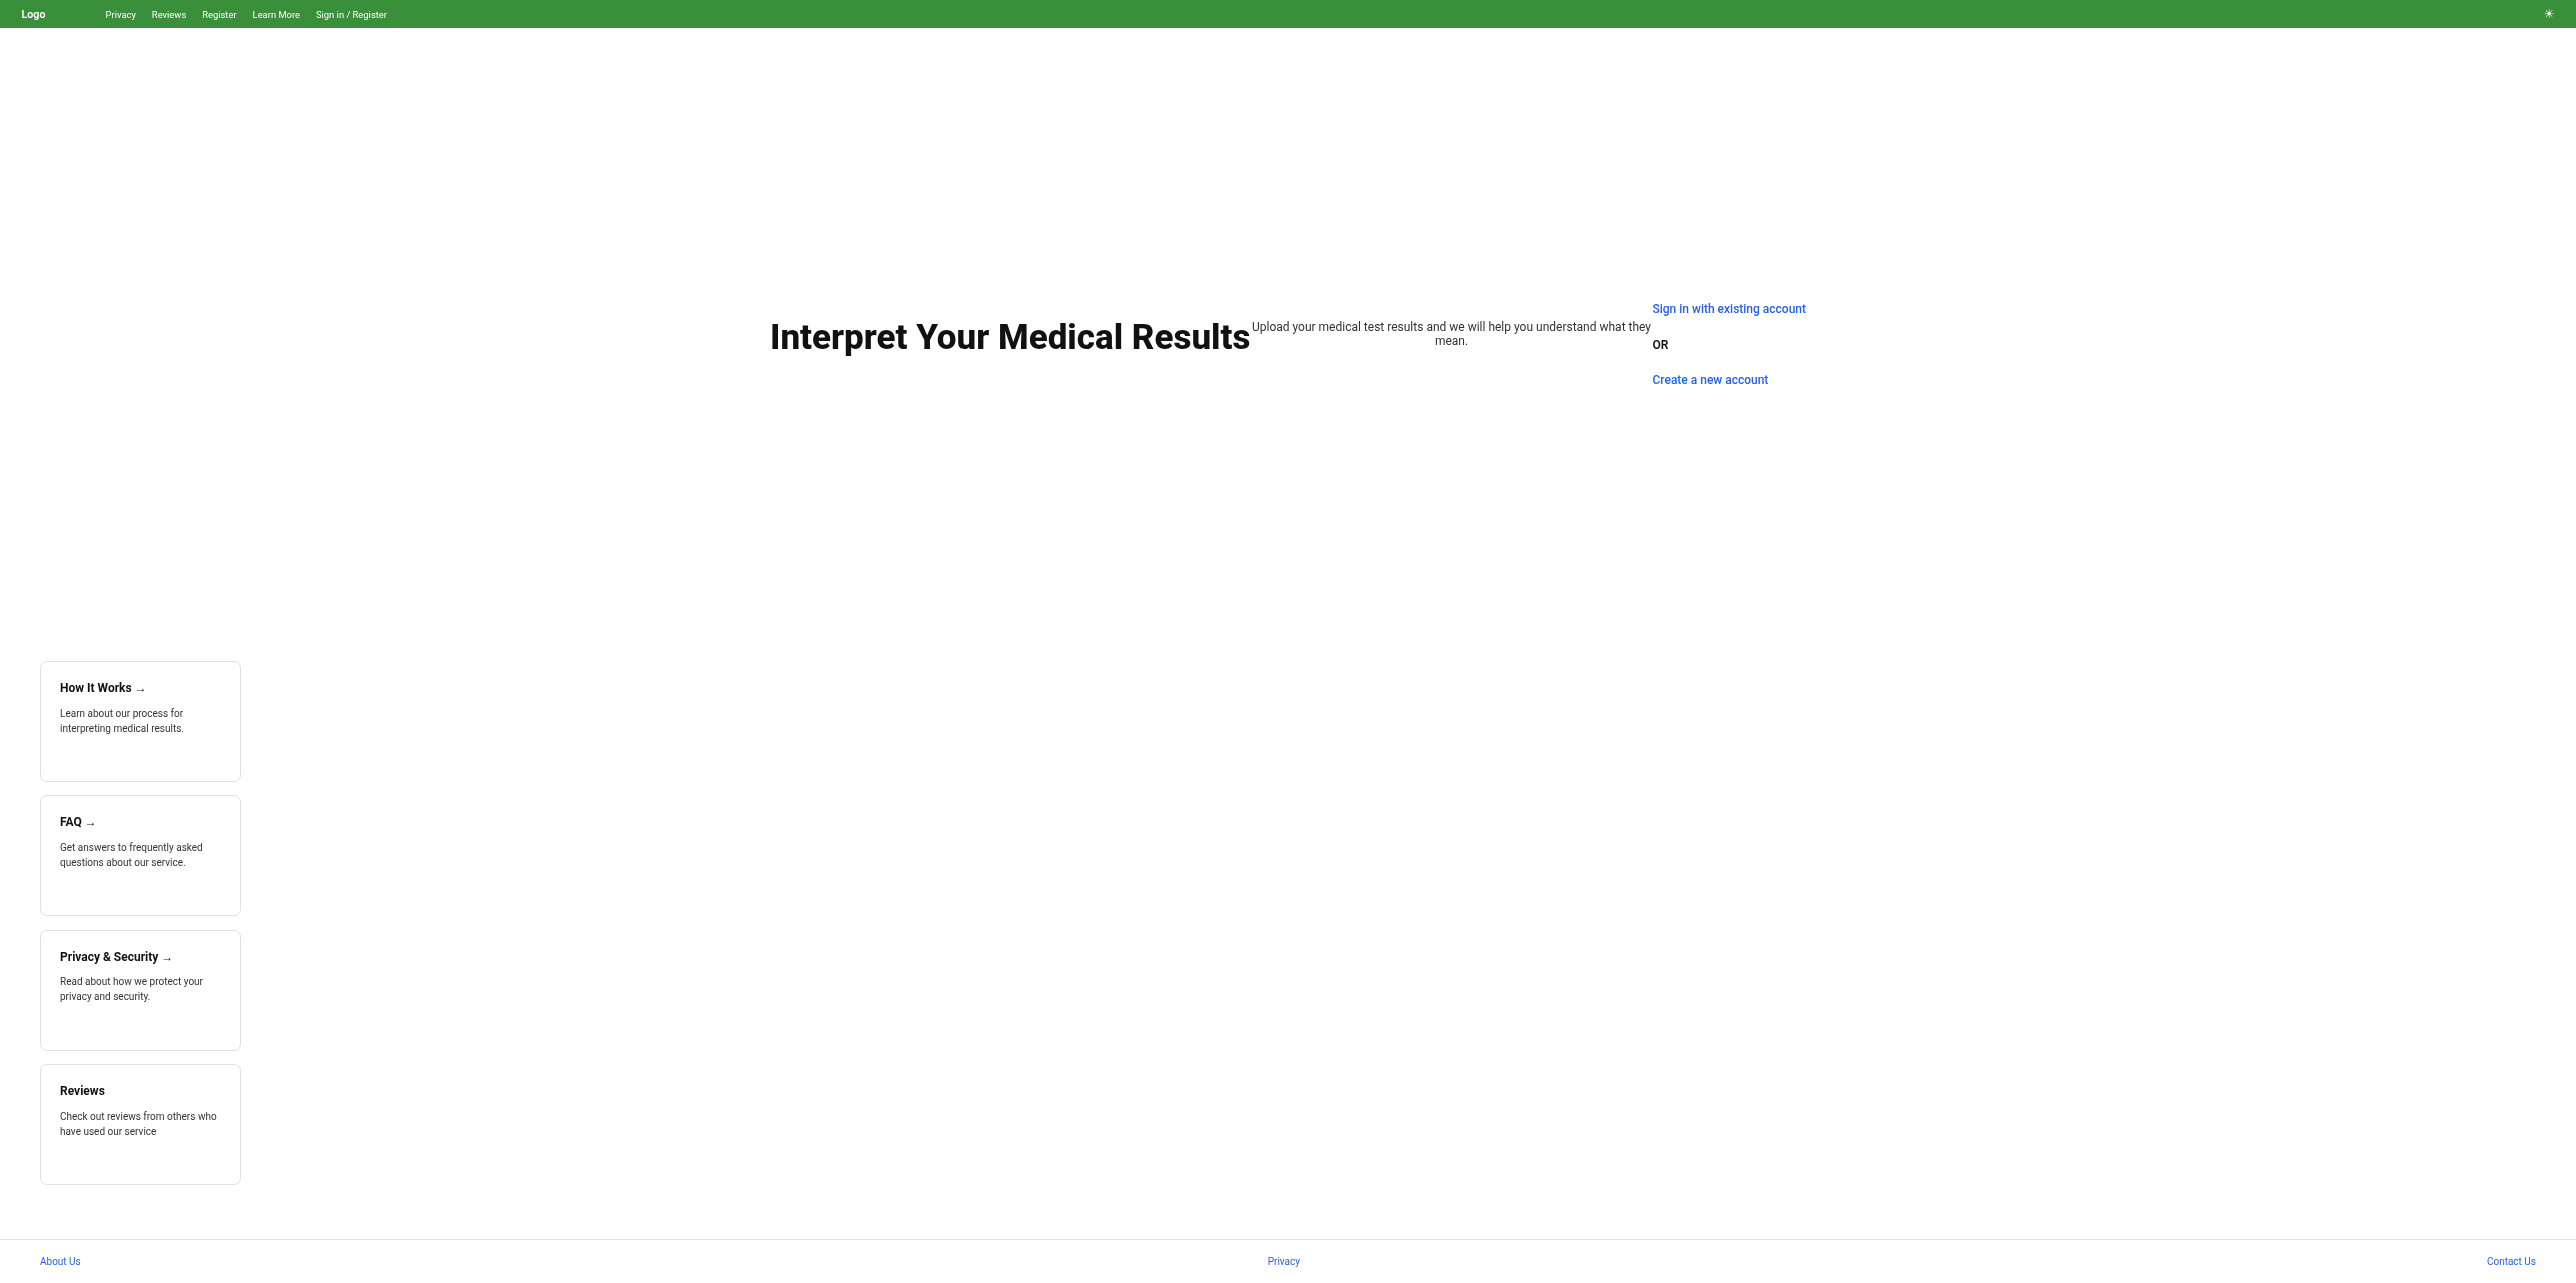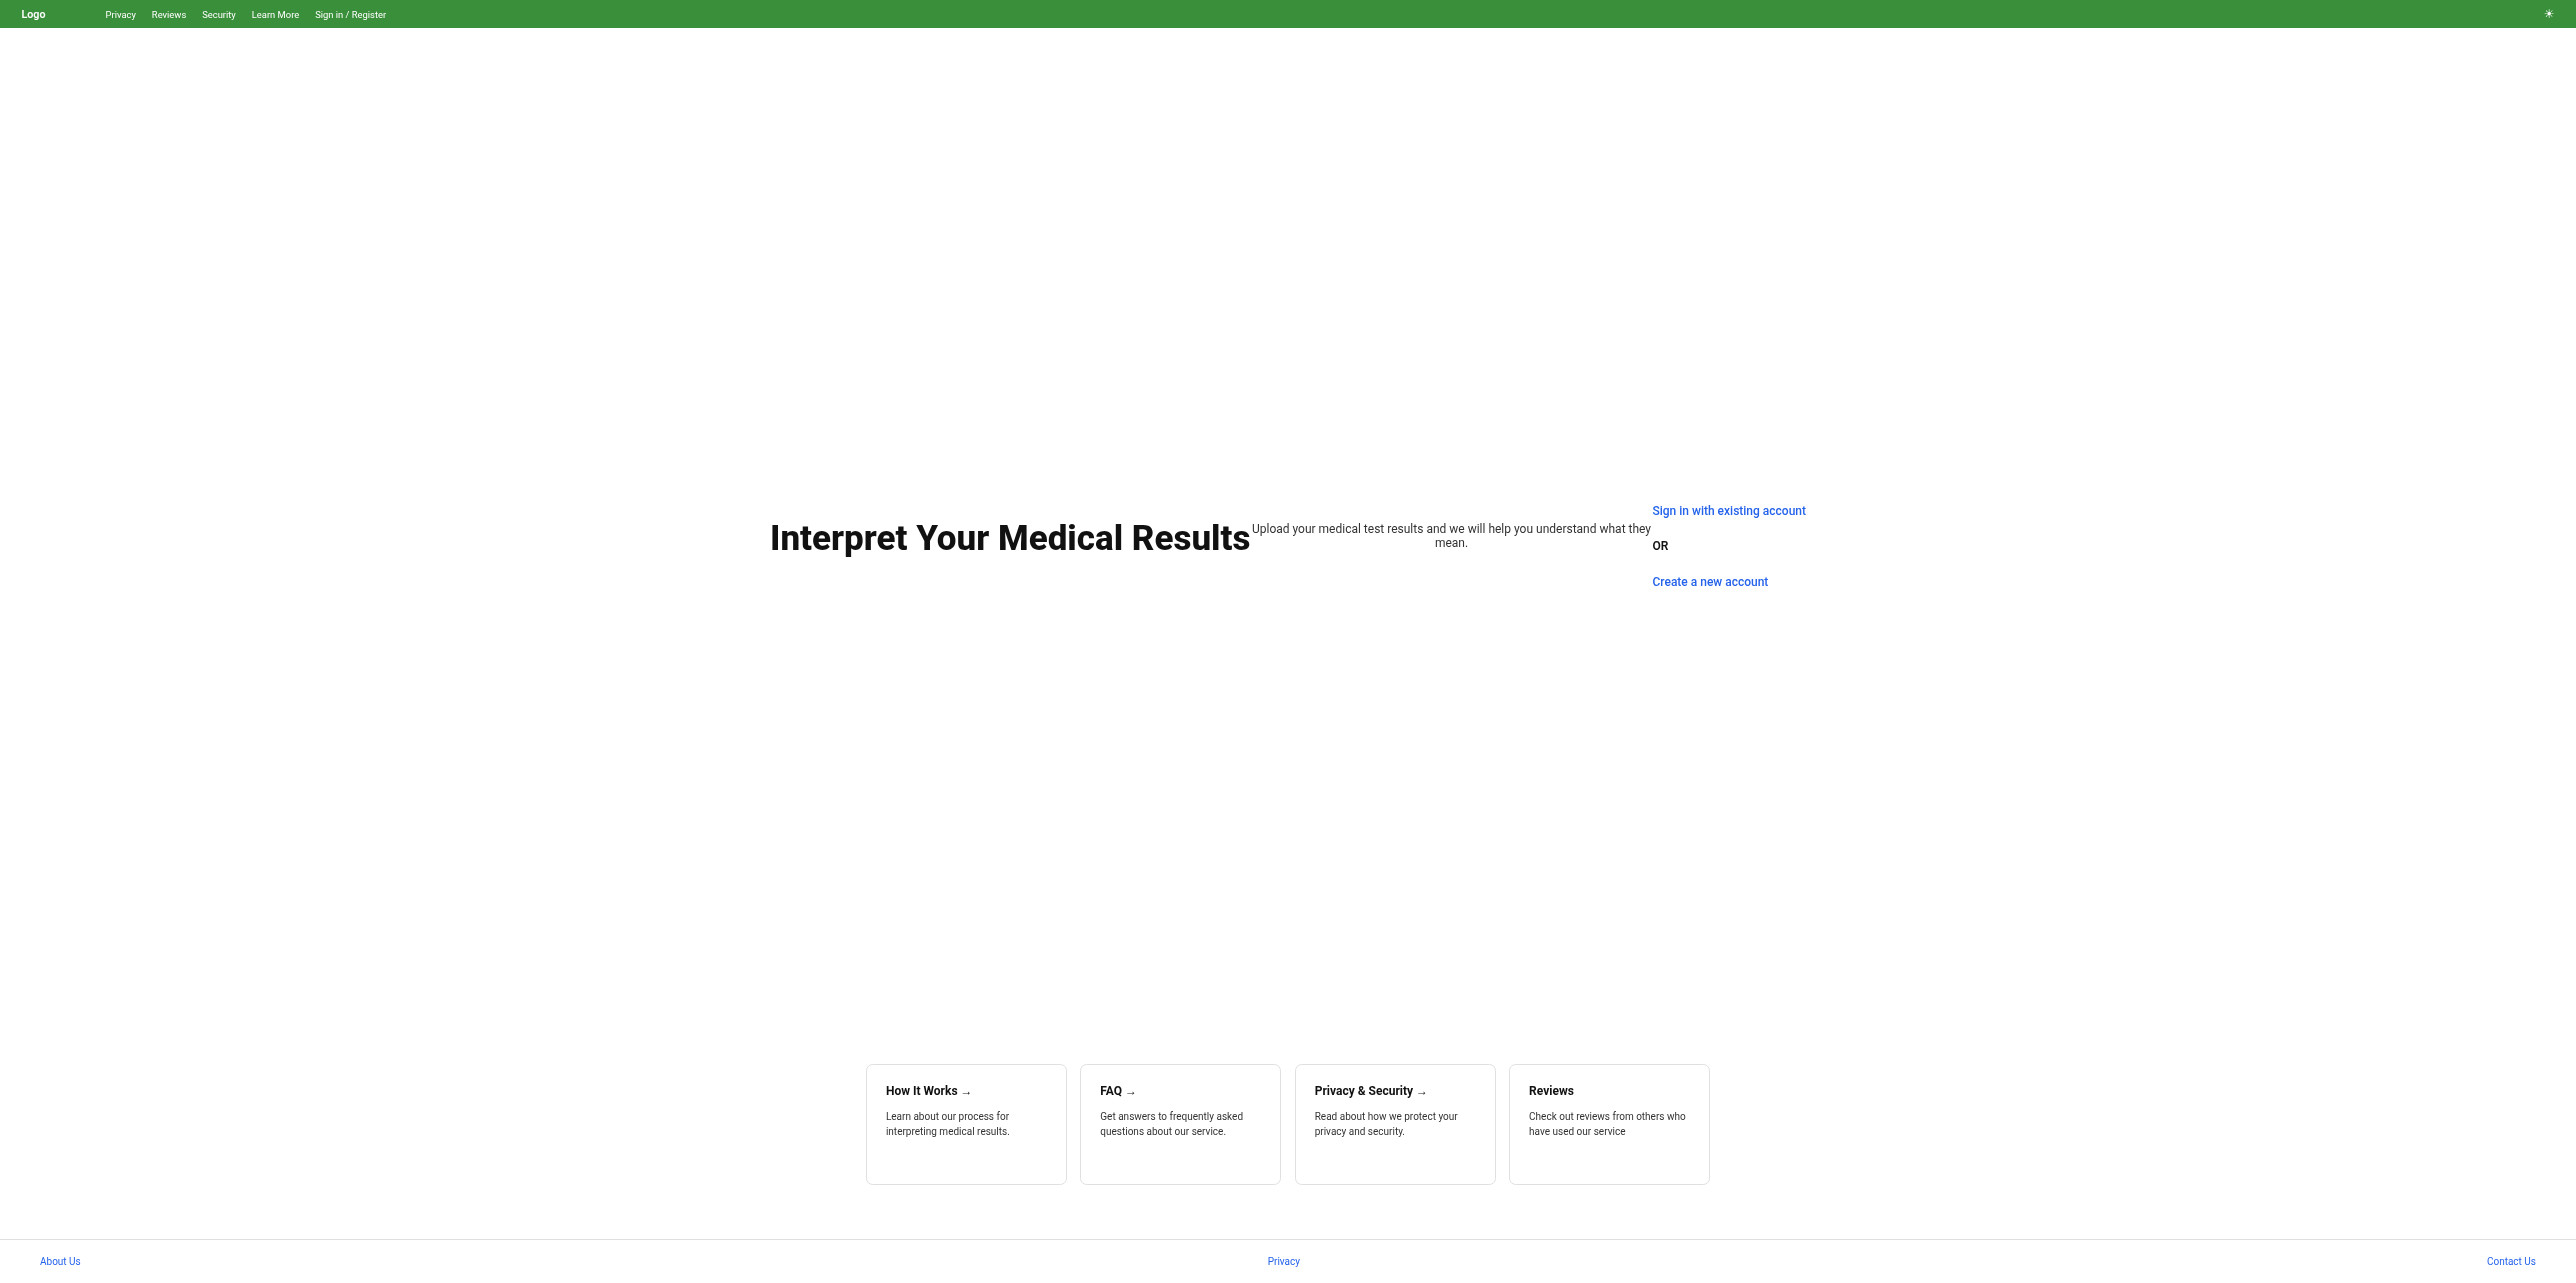--- a/index.html
+++ b/index.html
@@ -116,20 +116,21 @@
       margin: 19px 0;
     }
 
     
     .cards-section {
       display: flex;
       justify-content: center;
       gap: 13.4px;
       padding: 13.4px 40px 54px;
       flex-wrap: wrap;
+      flex-direction: column;
     }
 
     .card {
       border: 0.7px solid #e0e0e0;
       border-radius: 6.7px;
       padding: 19px 19px 27px;
       width: 201px;
       min-height: 121px;
       cursor: pointer;
       transition: box-shadow 0.2s;
@@ -166,21 +167,21 @@
   </style>
 </head>
 <body>
 
 <nav>
   <span class="nav-logo">Logo</span>
   <div class="nav-links">
     <a class="nav-link active">Home</a>
     <a class="nav-link">Privacy</a>
     <a class="nav-link">Reviews</a>
-    <a class="nav-link">Security</a>
+    <a class="nav-link">Register</a>
     <a class="nav-link">Learn More</a>
     <a class="nav-link">Sign in / Register</a>
   </div>
   <div class="nav-right">
     <span class="theme-icon">☀</span>
   </div>
 </nav>
 
 <section class="hero">
   <h1 class="hero-title">Interpret Your Medical Results</h1>

